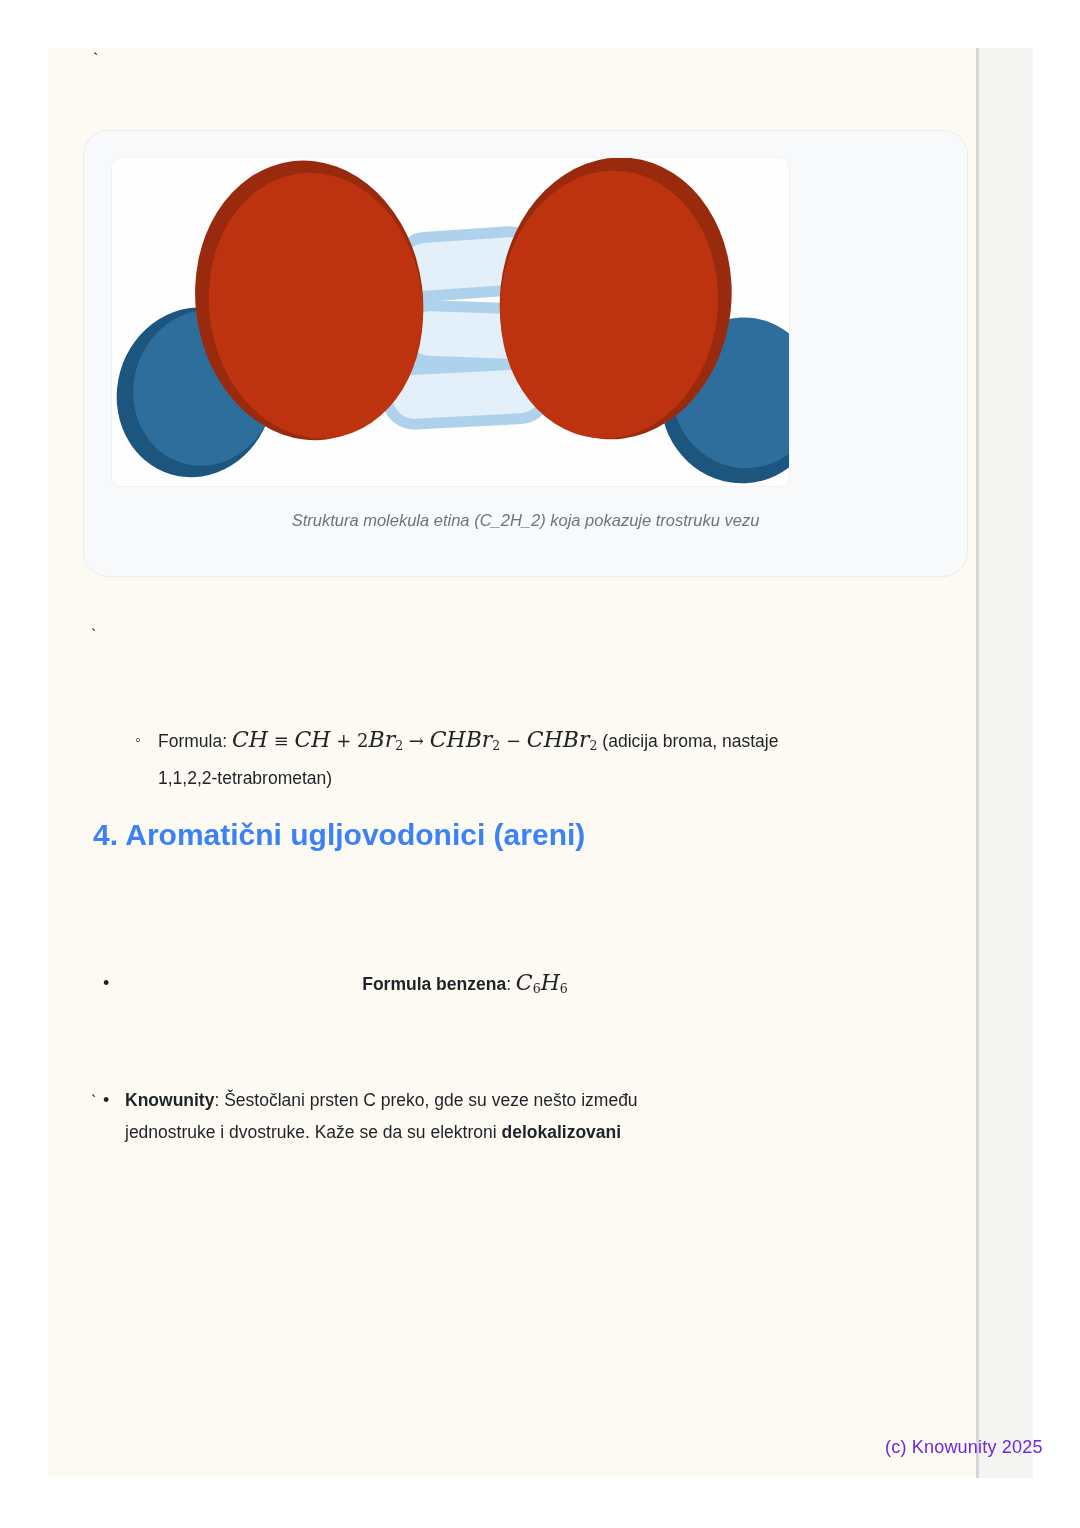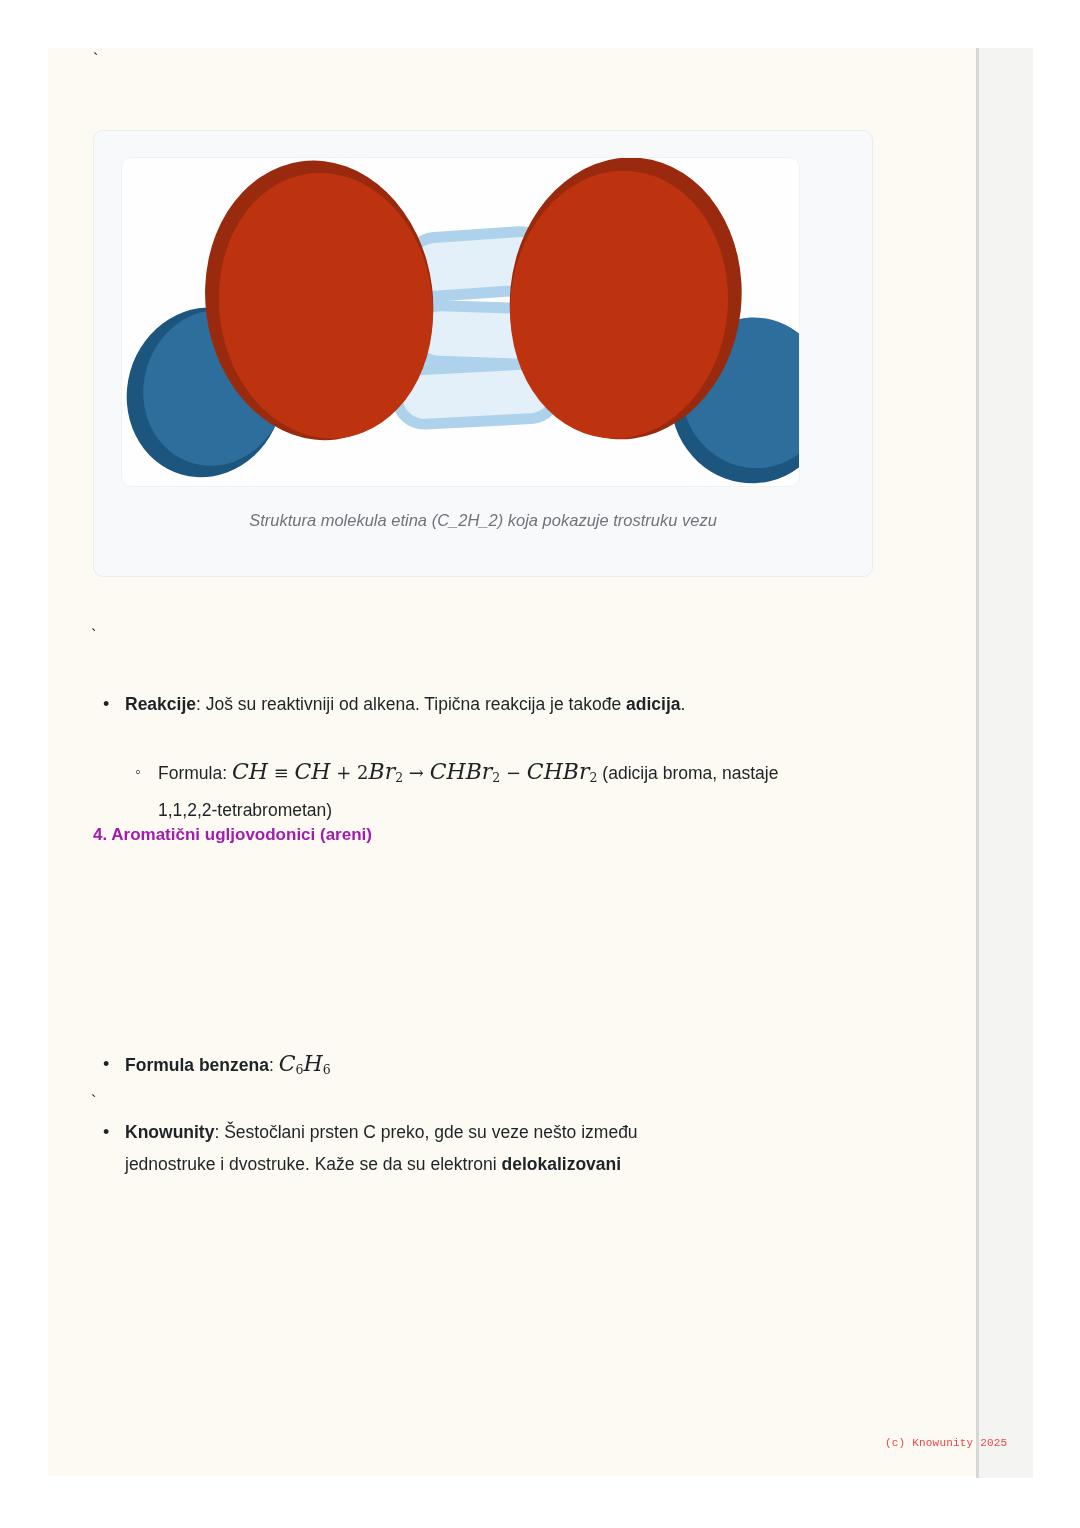--- a/index.html
+++ b/index.html
@@ -15,57 +15,57 @@
   .page-edge { position:absolute; left:976px; top:48px; width:57px; height:1430px;
     background:#F4F4F2; border-left:3px solid #D7D7D5; }
 
   
   .tick { position:absolute; font-size:16px; color:#1c2024; line-height:16px; }
   .tick1 { left:45px; top:4px; }
   .tick2 { left:43px; top:580px; }
   .tick3 { left:43px; top:1046px; }
 
   
-  .card { position:absolute; left:45px; top:82px; width:780px; height:447px;
-    background:#F7F9FA; border:1px solid #E9EDF0; border-radius:10px;
+  .card { position:absolute; left:35px; top:82px; width:885px; height:447px;
+    background:#F7F9FA; border:1px solid #E9EDF0; border-radius:25px;
     padding:26px 27px; }
   .fig-img { width:679px; height:330px; background:#FEFEFF;
     border:1px solid #F0F2F4; border-radius:10px; overflow:hidden; }
   .fig-img svg { display:block; width:100%; height:100%; }
   .fig-caption { margin-top:24px; text-align:center; font-style:italic;
     font-size:16.5px; color:#6F747A; }
 
   
   .txtblock { position:absolute; left:45px; color:#1E2328;
     font-size:17.5px; line-height:32px; }
   b, .bold { font-weight:700; }
 
   .li { position:relative; padding-left:32px; }
   .li::before { content:"•"; position:absolute; left:10px; top:0;
     font-size:18px; color:#1E2328; }
   .li.sub { padding-left:65px; }
   .li.sub::before { content:"◦"; left:42px; font-size:16px; }
 
   .block-reakcije { top:640px; width:712px; }
   .block-primer   { top:676px; width:722px; }
-  .block-heading  { top:770px; font-size:17px; line-height:34px;
-    font-weight:600; color:#a21caf; }
+  .block-heading  { top:770px; font-size:30px; line-height:34px;
+    font-weight:600; color:#3b82f6; }
   .block-intro    { top:832px; width:712px; }
-  .block-formula  { top:898px; width:712px; }
+  .block-formula  { top:849px; width:712px;text-align:center; }
   .block-struktura{ top:928px; width:722px; }
 
   
   .mi { font-family:"DejaVu Serif", serif; font-style:italic; font-size:22px; }
   .mo { font-family:"DejaVu Serif", serif; font-style:normal; font-size:18px; }
   .msub { font-family:"DejaVu Serif", serif; font-style:normal; font-size:12.5px;
     vertical-align:-3px; letter-spacing:0; }
 
   
   .footer { position:absolute; left:885px; top:1437px; z-index:4;
-    font-size:11px; color:#ef4444; letter-spacing:.2px;font-family:Liberation Mono, monospace; }
+    font-size:18px; color:#6d28d9; letter-spacing:.2px; }
 </style>
 </head>
 <body>
 
 <div class="sheet">
 
   <span class="tick tick1">`</span>
 
   <div class="card">
     <div class="fig-img">
@@ -92,23 +92,20 @@
           <ellipse cx="505" cy="141" rx="116" ry="142" fill="#9A2A0D"></ellipse>
           <ellipse cx="499" cy="148" rx="109" ry="135" fill="#BE330F"></ellipse>
         </g>
       </svg>
     </div>
     <div class="fig-caption">Struktura molekula etina (C_2H_2) koja pokazuje trostruku vezu</div>
   </div>
 
   <span class="tick tick2">`</span>
 
-  <div class="txtblock block-reakcije li">
-    <span class="bold">Reakcije</span><span>: </span><span>Još su reaktivniji od alkena. Tipična reakcija je takođe </span><span class="bold">adicija</span><span>.</span>
-  </div>
 
   <div class="txtblock block-primer li sub">
     <span>Formula: </span><span class="mi">CH</span><span class="mo"> ≡ </span><span class="mi">CH</span><span class="mo"> + 2</span><span class="mi">Br</span><span class="msub">2</span><span class="mo"> → </span><span class="mi">CHBr</span><span class="msub">2</span><span class="mo"> − </span><span class="mi">CHBr</span><span class="msub">2</span><span> (adicija broma, nastaje</span><br>
     <span>1,1,2,2-tetrabrometan)</span>
   </div>
 
   <div class="txtblock block-heading">4. Aromatični ugljovodonici (areni)</div>
 
 
   <div class="txtblock block-formula li">

